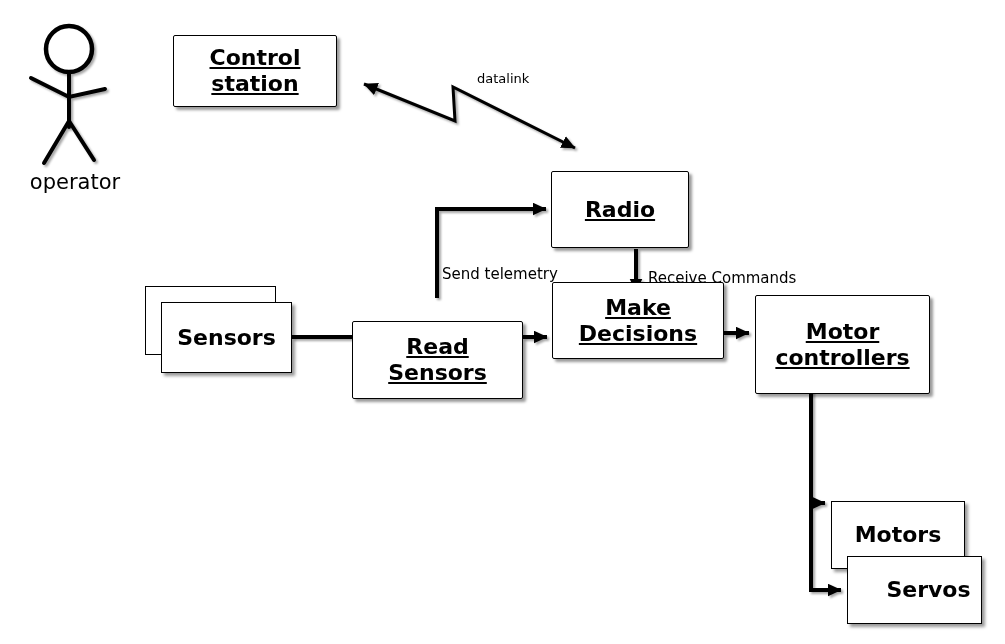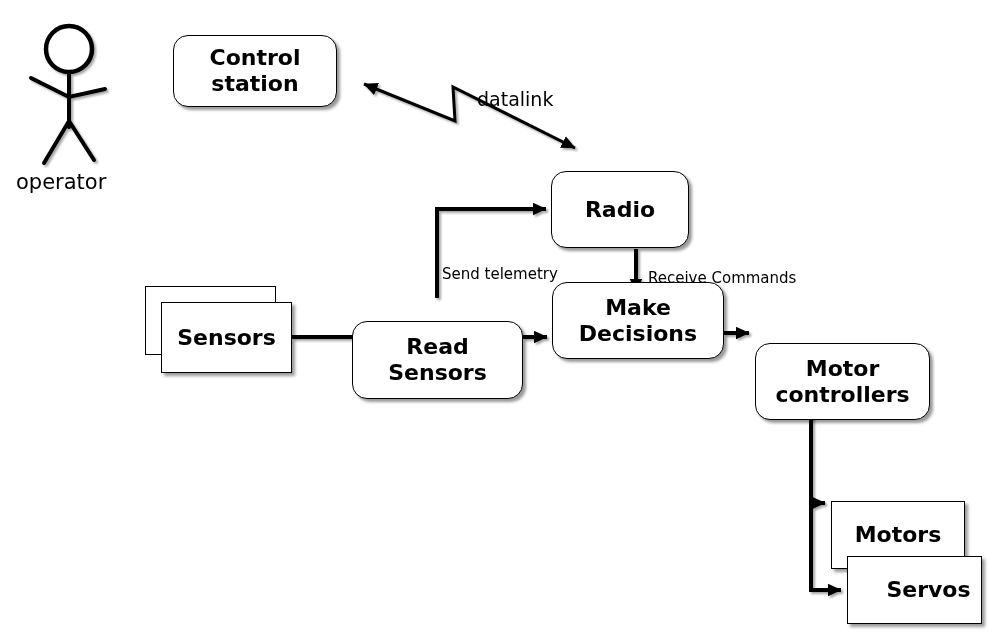--- a/index.html
+++ b/index.html
@@ -8,45 +8,45 @@
     font-family:"DejaVu Sans", "Liberation Sans", sans-serif; overflow:hidden; color:#000;
   }
   svg.layer { position:absolute; left:0; top:0; }
   .sketch { filter: drop-shadow(2px 2px 1.2px rgba(0,0,0,0.35)); }
 
   .node {
     position:absolute; display:flex; align-items:center; justify-content:center;
     background:#ffffff; border:1.6px solid #000000; box-sizing:border-box;
     text-align:center; font-weight:bold; font-size:22px; line-height:1.16;
   }
-  .rounded { border-radius:15px; box-shadow:3px 3px 3px rgba(0,0,0,0.40); }
+  .rounded { border-radius:2px; box-shadow:3px 3px 3px rgba(0,0,0,0.40);text-decoration:underline; }
   .rect    { box-shadow:3px 3px 3px rgba(0,0,0,0.40); }
   .rect-back {
     position:absolute; background:#ffffff; border:1.6px solid #000000; box-sizing:border-box;
   }
   .node-label { display:block; }
 
   .pos-control-station   { left:173px; top:35px;  width:164px; height:72px; }
   .pos-radio             { left:551px; top:171px; width:138px; height:77px; }
   .pos-sensors-back      { left:145px; top:286px; width:131px; height:69px; }
   .pos-sensors           { left:161px; top:302px; width:131px; height:71px; }
   .pos-read-sensors      { left:352px; top:297px; width:171px; height:78px;margin-top:24px; }
   .pos-make-decisions    { left:552px; top:282px; width:172px; height:77px; }
-  .pos-motor-controllers { left:755px; top:295px; width:175px; height:77px;margin-top:48px; }
+  .pos-motor-controllers { left:755px; top:295px; width:175px; height:99px; }
   .pos-motors            { left:831px; top:469px; width:134px; height:68px;margin-top:32px; }
   .pos-servos            { left:847px; top:556px; width:135px; height:68px;padding-left:28px; }
 
   .pos-control-station .node-label   { max-width:120px; }
   .pos-read-sensors .node-label      { max-width:115px; }
   .pos-make-decisions .node-label    { max-width:130px; }
   .pos-motor-controllers .node-label { max-width:152px; }
 
   .edge-label { position:absolute; white-space:nowrap; }
-  .lbl-operator         { left:16px;  top:170px; width:118px; text-align:left; font-size:21px; }
-  .lbl-datalink         { left:477px; top:88px;  font-size:19px; }
+  .lbl-operator         { left:16px;  top:170px; width:118px; text-align:center; font-size:21px; }
+  .lbl-datalink         { left:477px; top:71px;  font-size:13px; }
   .lbl-send-telemetry   { left:442px; top:265px; font-size:15px; }
   .lbl-receive-commands { left:648px; top:269px; font-size:15px; }
 </style>
 </head>
 <body>
 
 <div class="canvas">
 
   <svg class="layer" width="1005" height="644" viewBox="0 0 1005 644">
     <defs>

